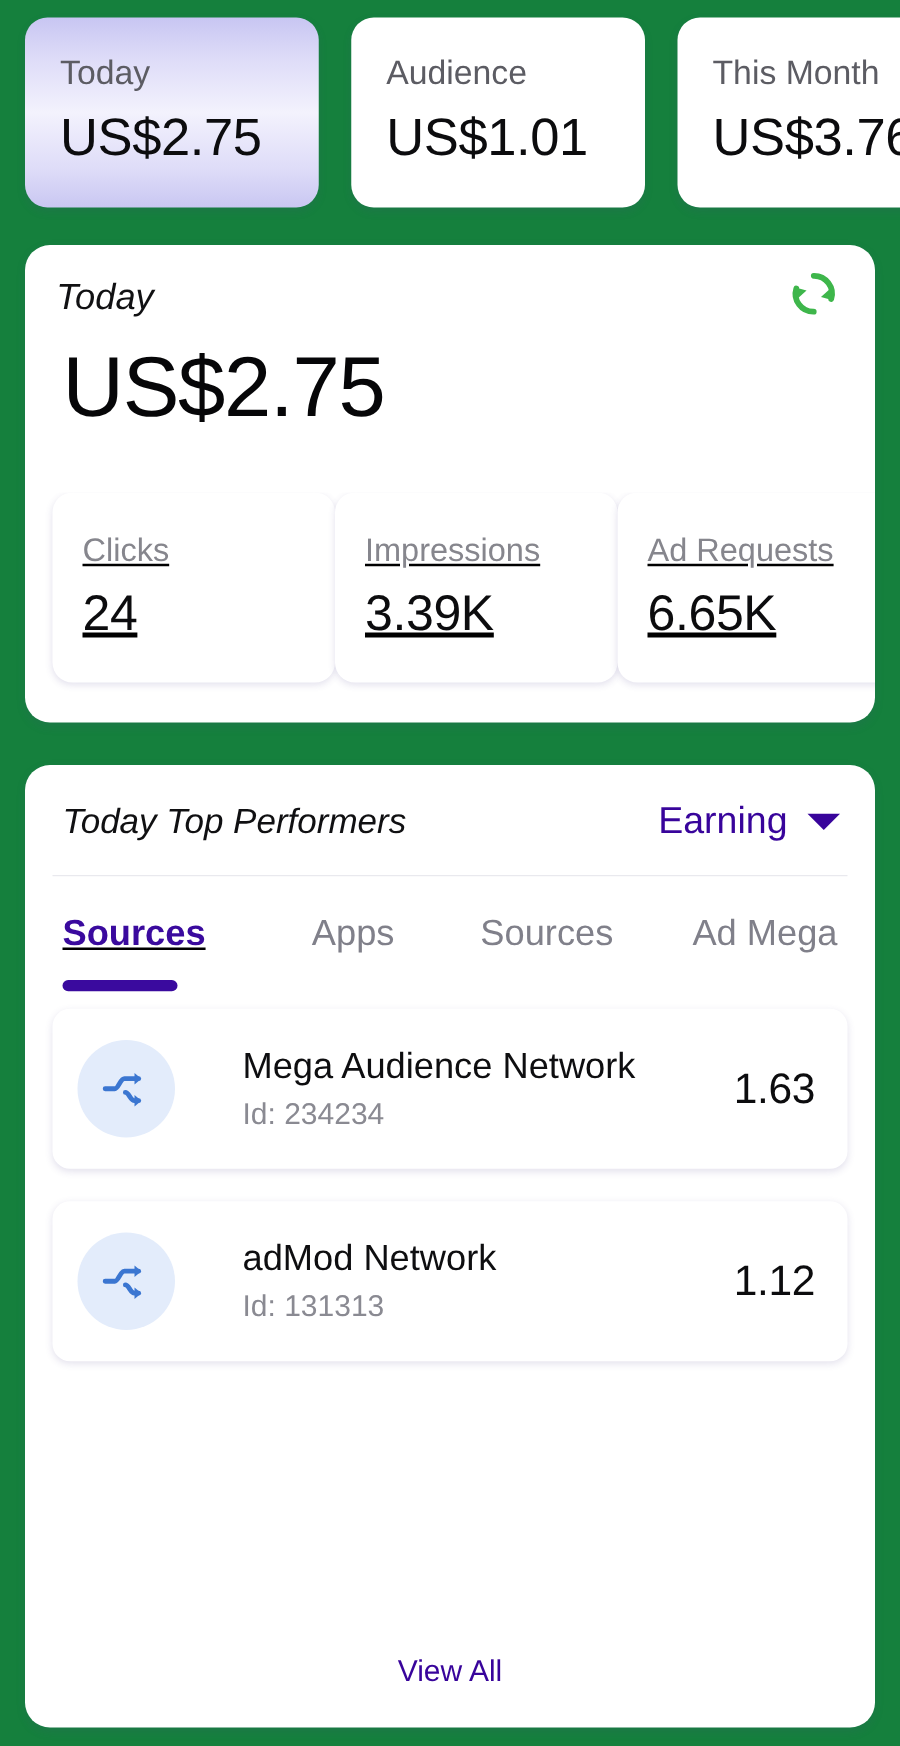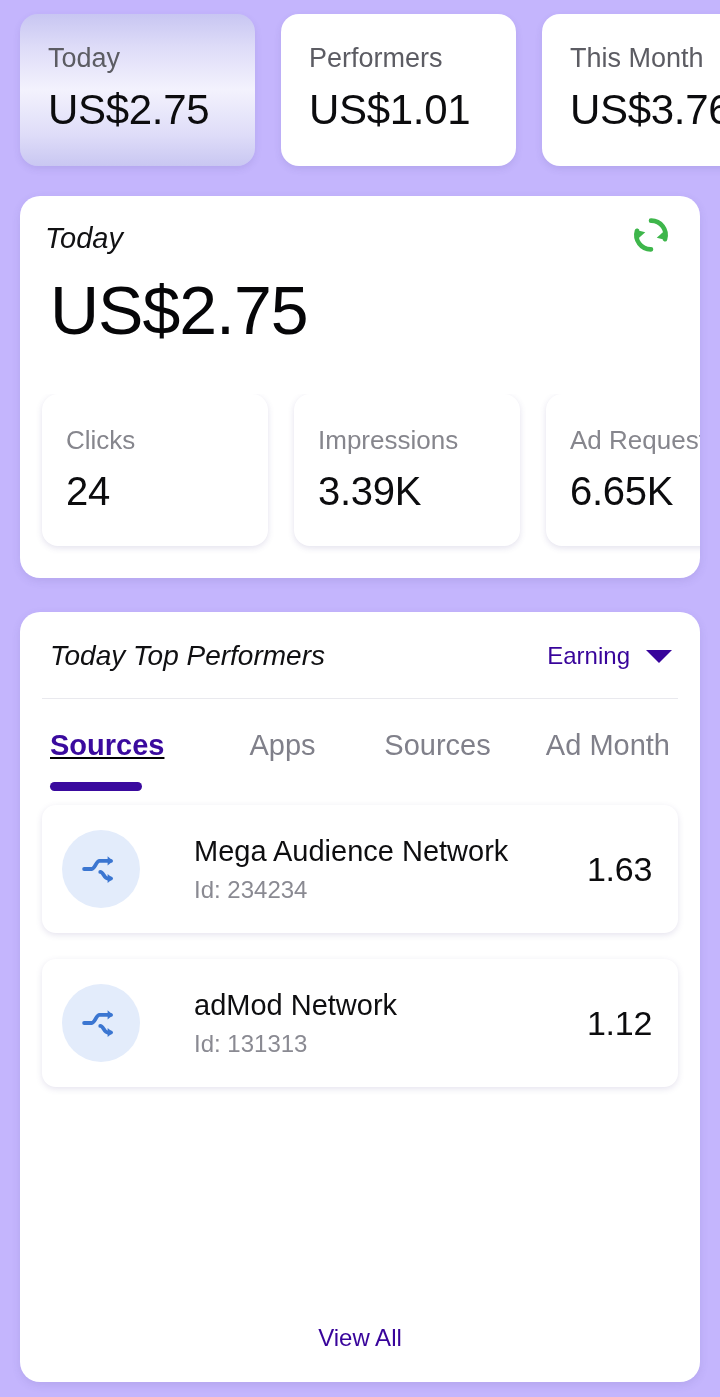--- a/index.html
+++ b/index.html
@@ -13,21 +13,21 @@
   body {
     background: #efedfa;
     font-family: "Liberation Sans", sans-serif;
     -webkit-font-smoothing: antialiased;
   }
 
   .screen {
     position: relative;
     width: 720px;
     height: 1397px;
-    background: #c4b5fd;
+    background: #15803d;
   }
 
   
   .period-strip {
     position: absolute;
     left: 0;
     top: 0;
     width: 720px;
     height: 186px;
     display: flex;
@@ -116,23 +116,23 @@
   }
 
   .metric-strip {
     position: absolute;
     left: 0;
     top: 198px;
     width: 680px;
     height: 170px;
     display: flex;
     align-items: flex-start;
-    gap: 26px;
     padding-left: 22px;
     overflow: hidden;
+    text-decoration: underline;
   }
 
   .metric-tile {
     flex: 0 0 auto;
     width: 226px;
     height: 152px;
     background: #ffffff;
     border-radius: 16px;
     box-shadow: 0 2px 6px rgba(80, 70, 140, 0.16);
     padding: 32px 0 0 24px;
@@ -182,21 +182,21 @@
   }
 
   .metric-select {
     display: flex;
     align-items: center;
     gap: 16px;
     cursor: pointer;
   }
 
   .metric-select-label {
-    font-size: 24px;
+    font-size: 30px;
     color: #38049b;
     line-height: 1;
   }
 
   .caret {
     width: 0;
     height: 0;
     border-left: 13px solid transparent;
     border-right: 13px solid transparent;
     border-top: 13px solid #38049b;
@@ -333,21 +333,21 @@
 <div class="screen">
 
   <div class="period-strip">
 
     <div class="period-card active">
       <div class="period-label">Today</div>
       <div class="period-value">US$2.75</div>
     </div>
 
     <div class="period-card">
-      <div class="period-label">Performers</div>
+      <div class="period-label">Audience</div>
       <div class="period-value">US$1.01</div>
     </div>
 
     <div class="period-card">
       <div class="period-label">This Month</div>
       <div class="period-value">US$3.76</div>
     </div>
 
   </div>
 
@@ -411,21 +411,21 @@
         <div class="tab-label">Apps</div>
         <div class="tab-underline"></div>
       </div>
 
       <div class="tab">
         <div class="tab-label">Sources</div>
         <div class="tab-underline"></div>
       </div>
 
       <div class="tab">
-        <div class="tab-label">Ad Month</div>
+        <div class="tab-label">Ad Mega</div>
         <div class="tab-underline"></div>
       </div>
 
     </div>
 
     <div class="perf-list">
 
       <div class="perf-row">
         <div class="perf-avatar">
           <svg width="44" height="44" viewBox="0 0 24 24">

